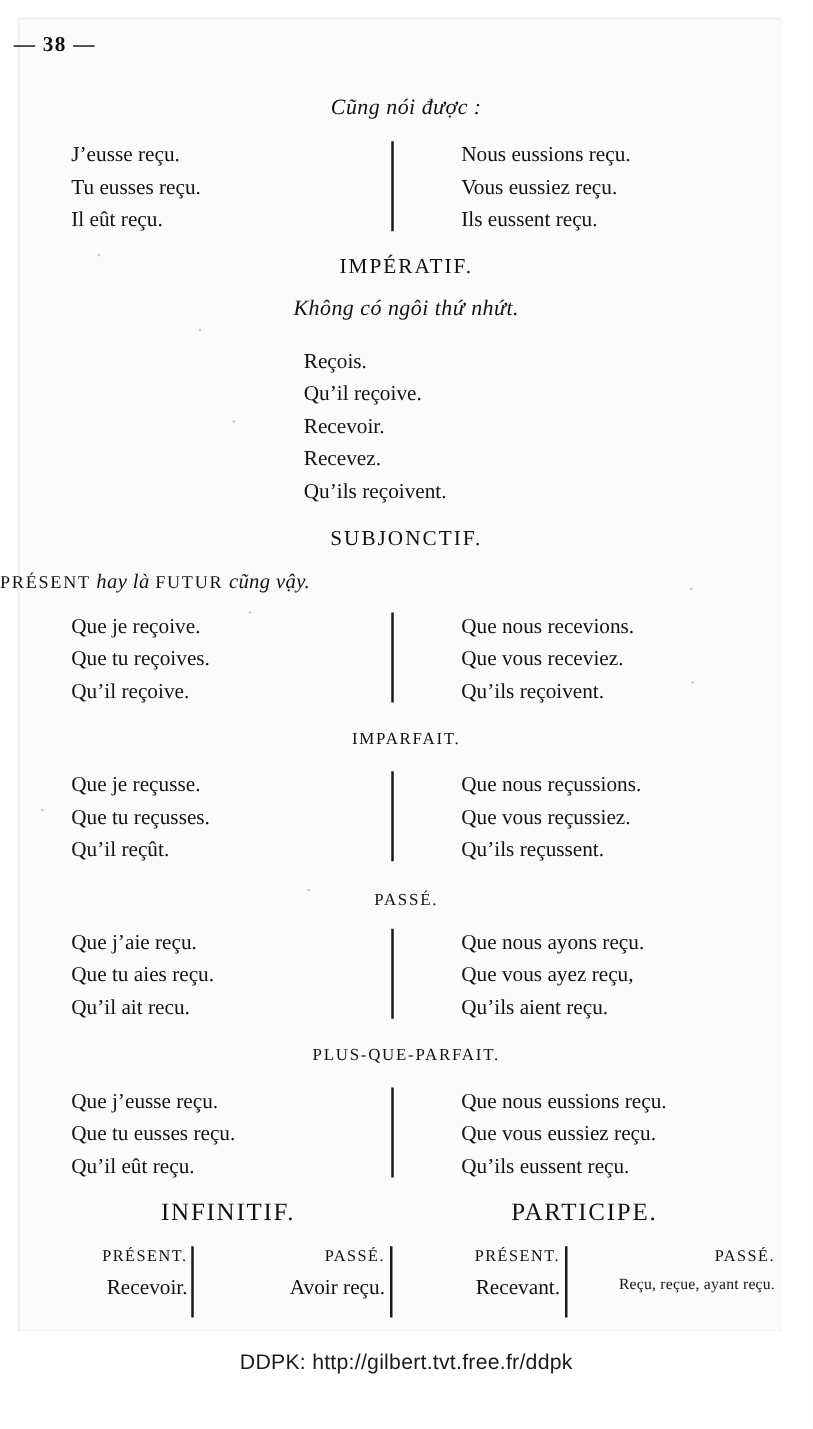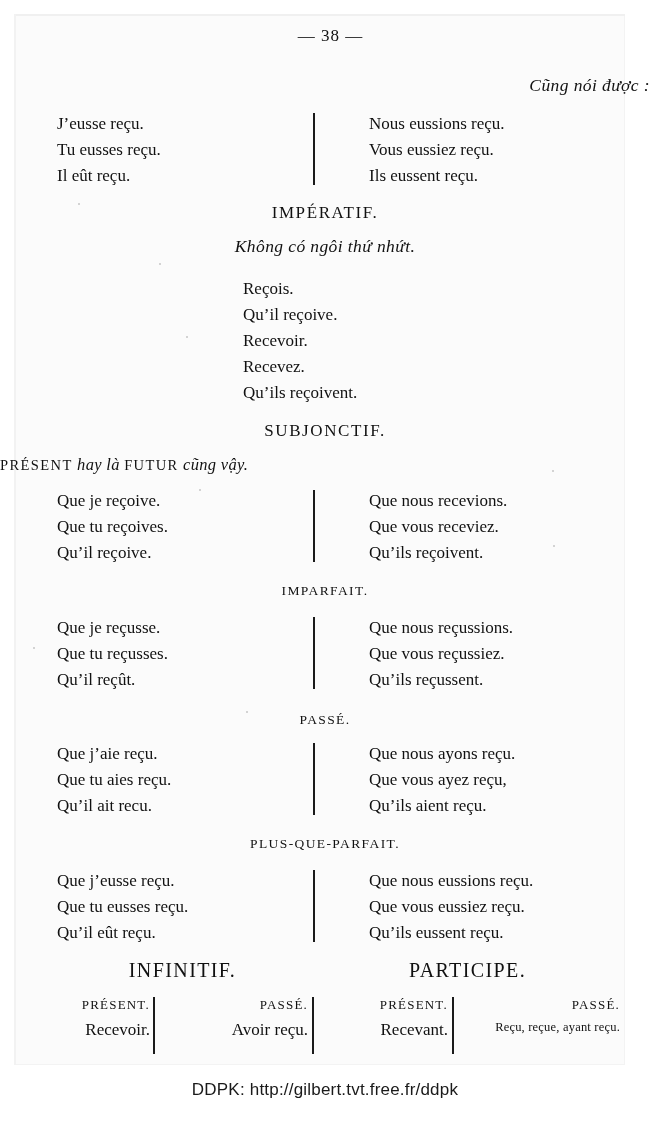--- a/index.html
+++ b/index.html
@@ -44,24 +44,23 @@
     position: absolute;
     left: 0; top: 0;
     width: 650px;
     height: 1143px;
   }
 
   .folio {
     position: absolute;
     left: 0; right: 0;
     top: 26px;
-    text-align: center;
     font-size: 17px;
     letter-spacing: 1px;
-    font-weight: 400;
+    font-weight: 700;
     margin-left: 11px;
   }
 
   .viet-line {
     position: absolute;
     left: 0; right: 0;
     text-align: center;
     font-family: "Liberation Serif", "DejaVu Serif", serif;
     font-style: italic;
     font-size: 17.5px;
@@ -211,21 +210,21 @@
 
   <div class="speck" style="left:78px;  top:203px;"></div>
   <div class="speck" style="left:159px; top:263px;"></div>
   <div class="speck" style="left:186px; top:336px;"></div>
   <div class="speck" style="left:199px; top:489px;"></div>
   <div class="speck" style="left:553px; top:545px;"></div>
   <div class="speck" style="left:33px;  top:647px;"></div>
   <div class="speck" style="left:246px; top:711px;"></div>
   <div class="speck" style="left:552px; top:470px;"></div>
 
-  <div class="viet-line" style="top:75px;text-align:right;">Cũng nói được :</div>
+  <div class="viet-line" style="top:75px;">Cũng nói được :</div>
 
   <div class="conj-block" style="top:111px;">
     <div class="conj-rule" style="height:72px;"></div>
     <div class="conj-col left">
       <div>J’eusse reçu.</div>
       <div>Tu eusses reçu.</div>
       <div>Il eût reçu.</div>
     </div>
     <div class="conj-col right">
       <div>Nous eussions reçu.</div>

